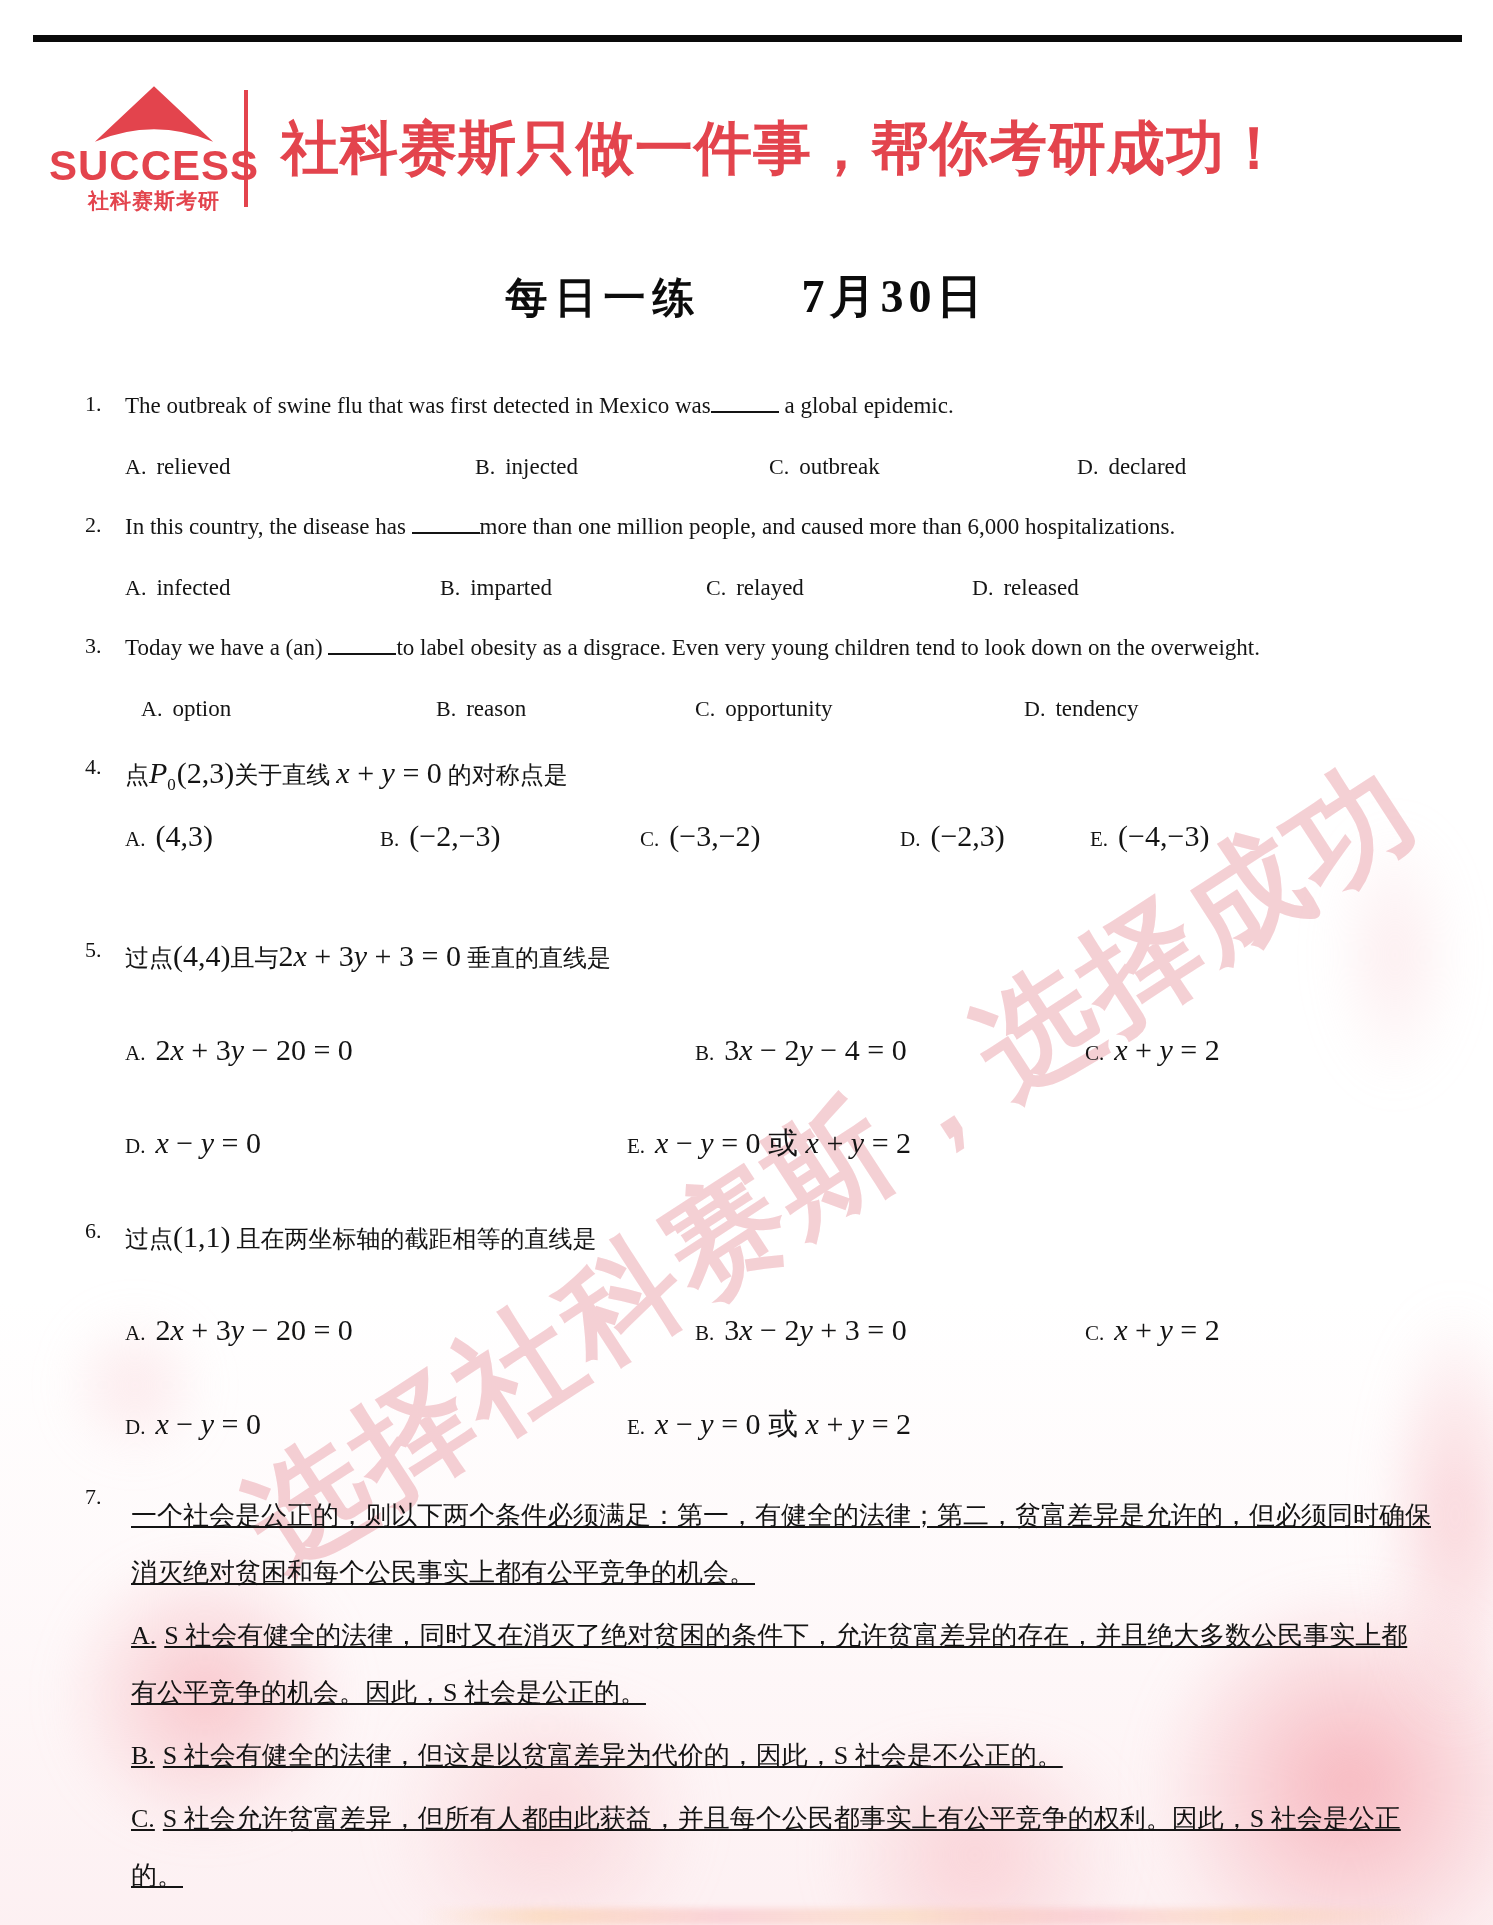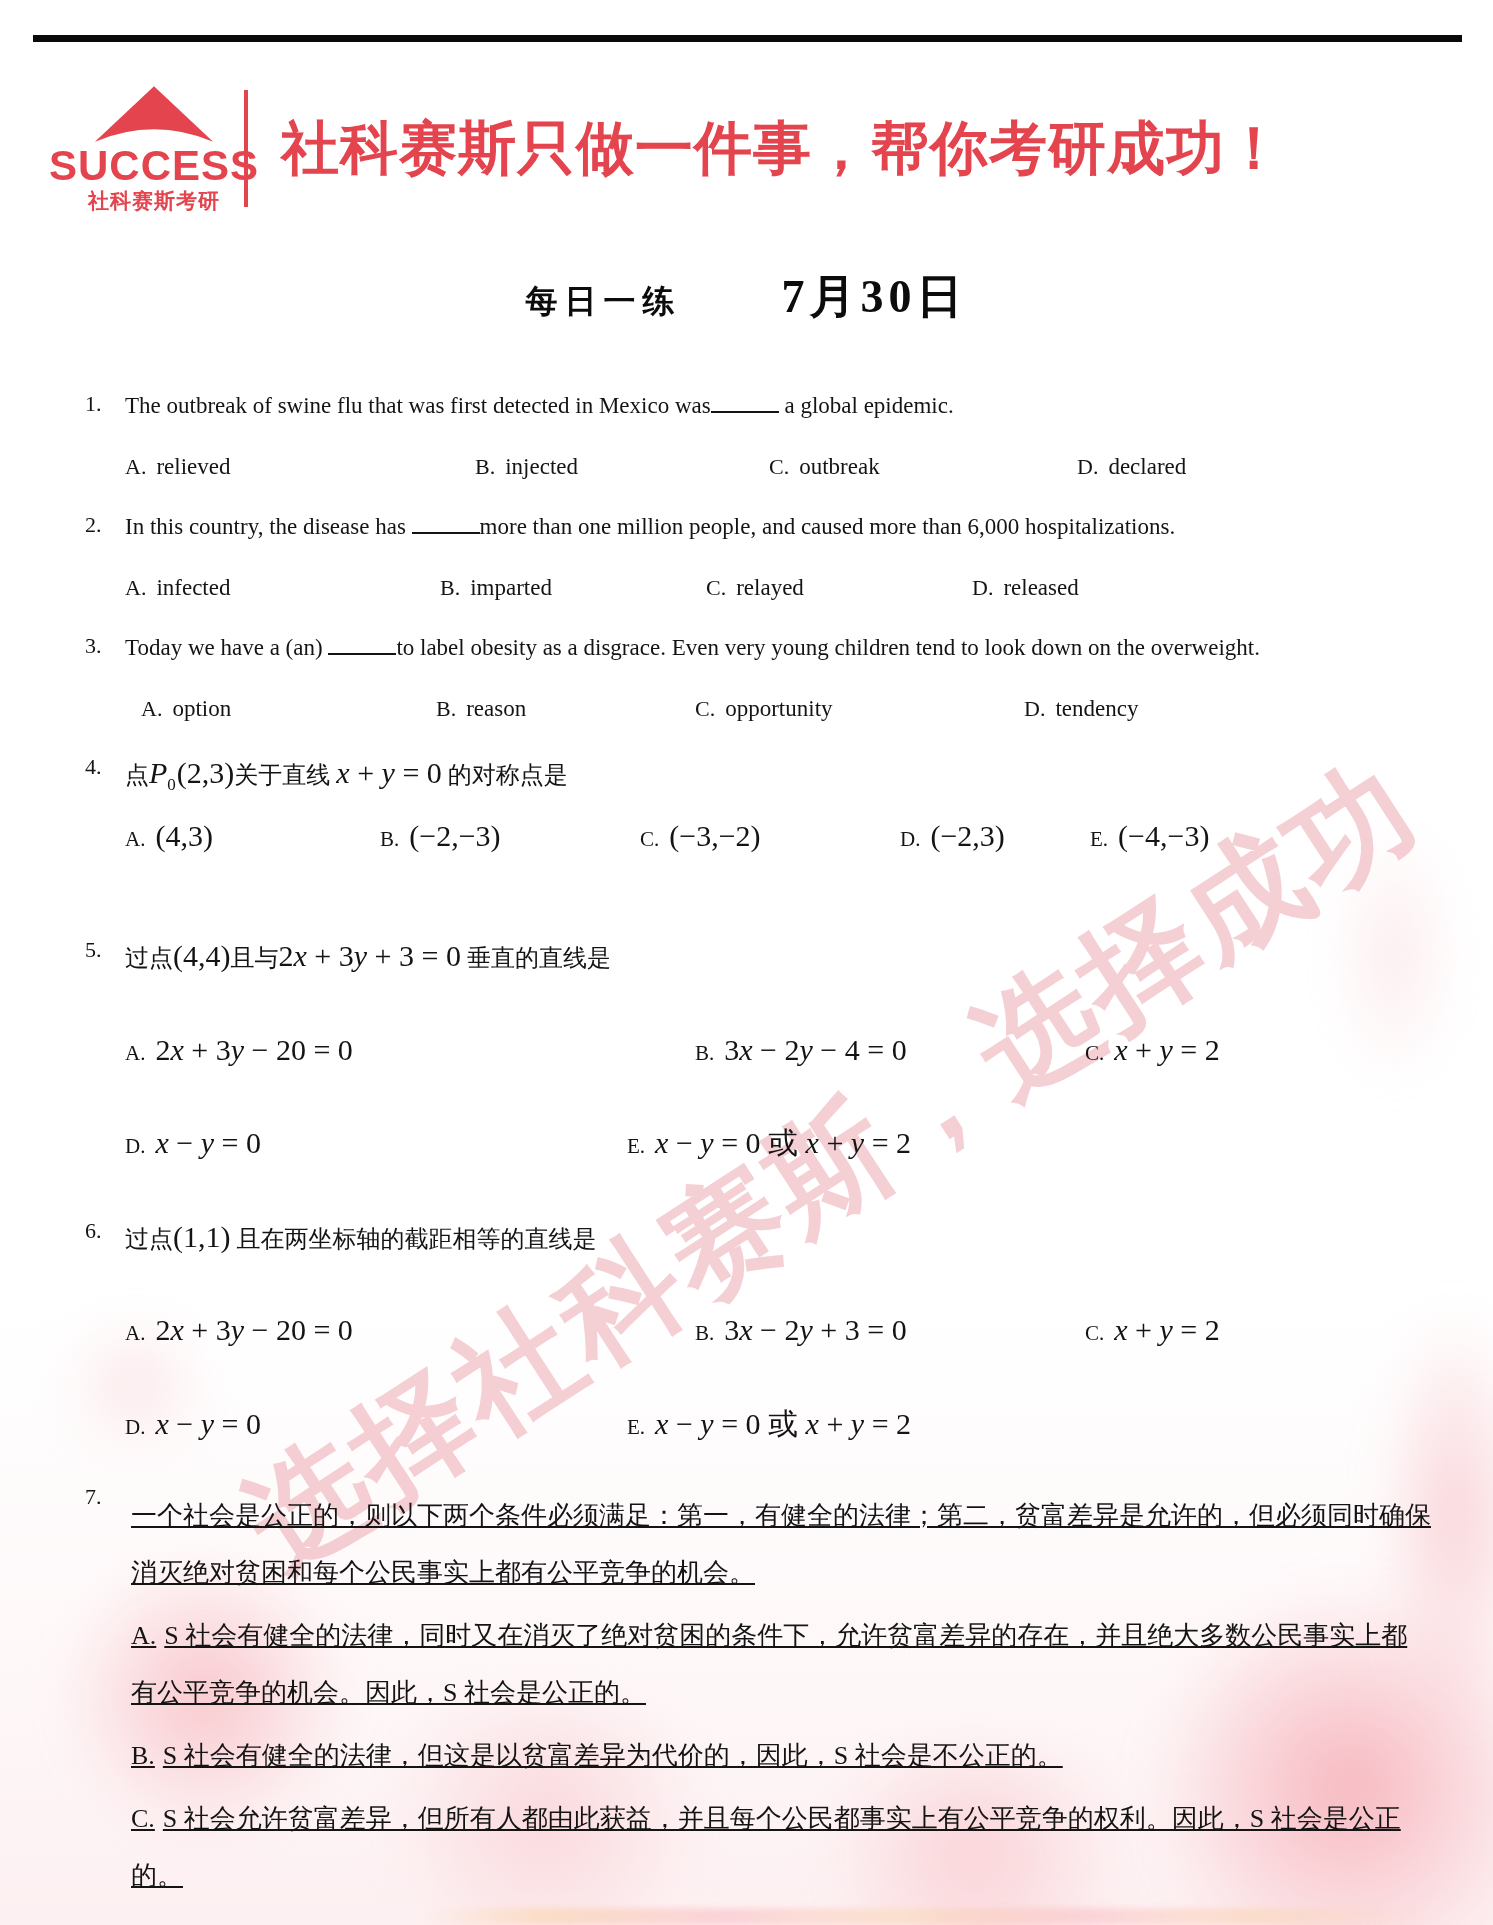--- a/index.html
+++ b/index.html
@@ -18,21 +18,21 @@
   .brand-name{font-family:"Liberation Sans","DejaVu Sans",sans-serif;font-weight:900;
     font-size:42px;letter-spacing:1px;line-height:1.0;margin-top:1px;}
   .brand-sub{font-family:"Liberation Sans","DejaVu Sans",sans-serif;font-weight:700;
     font-size:21px;line-height:1.1;margin-top:3px;letter-spacing:1px;}
   .brand-divider{width:4px;align-self:stretch;margin:6px 0;}
   .slogan{font-family:"Liberation Sans","DejaVu Sans",sans-serif;font-weight:900;
     font-size:58px;letter-spacing:1px;white-space:nowrap;line-height:1.05;margin-left:13px;}
   
   .page-title{position:absolute;top:266px;left:0;right:0;text-align:center;z-index:3;white-space:nowrap;}
   .title-name{font-family:"Liberation Sans","DejaVu Sans",sans-serif;font-weight:900;
-    font-size:32px;letter-spacing:7px;margin-right:100px;color:#0c0c0c;}
+    font-size:42px;letter-spacing:7px;margin-right:100px;color:#0c0c0c;}
   .title-date{font-family:"Liberation Serif",serif;font-weight:700;font-size:46px;
     letter-spacing:5px;color:#0c0c0c;}
   
   .questions{position:absolute;top:388px;left:85px;width:1352px;z-index:2;}
   .q{display:flex;margin-bottom:27px;}
   .q-num{width:40px;flex-shrink:0;font-size:22px;line-height:31px;}
   .q-body{flex:1;min-width:0;}
   .stem{font-size:23px;line-height:31px;}
   .q-english .stem{margin-bottom:30px;}
   .stem .t{font-size:23px;}

